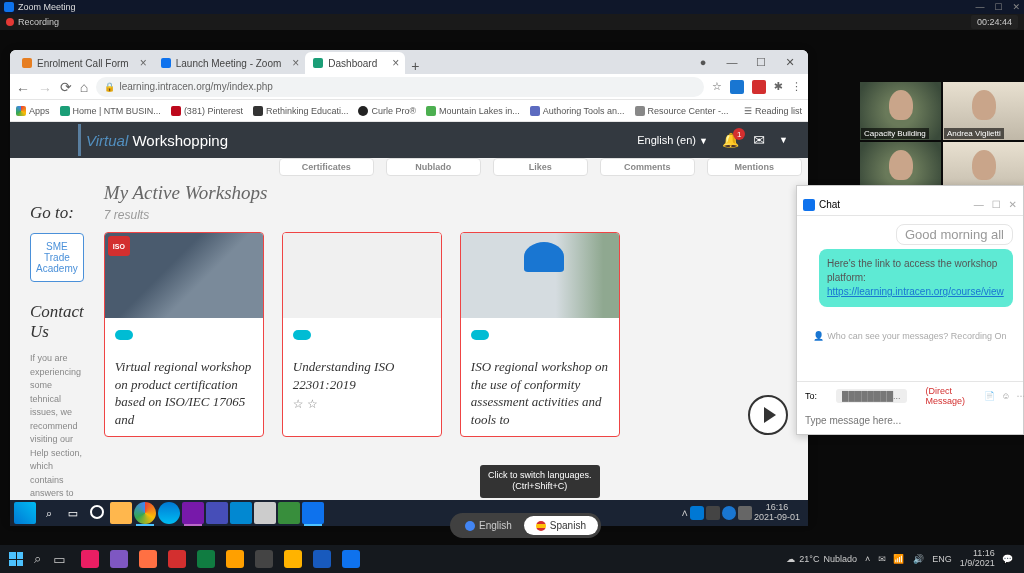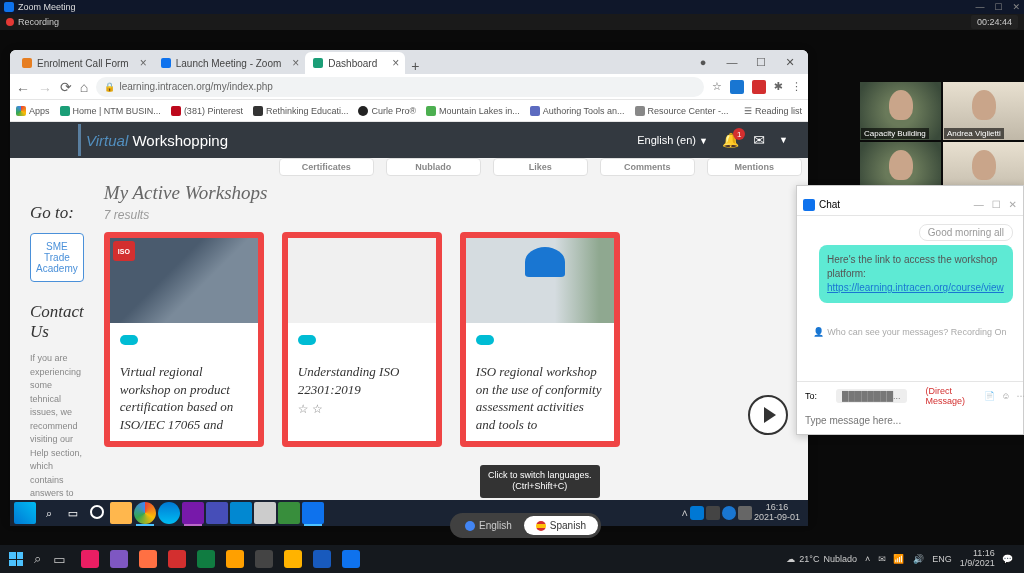--- a/index.html
+++ b/index.html
@@ -61,21 +61,21 @@
 
 .stats-row { display: flex; gap: 12px; padding-bottom: 6px; margin-left: 175px; font-weight: bold; }
 .stat-chip { background: #fff; border: 1px solid #e0e0e0; border-radius: 4px; height: 18px; width: 95px; display: flex; align-items: center; justify-content: center; font-size: 9px; color: #888; }
 
 
 .main-col { flex: 1; padding-top: 0; }
 .section-title { font-family: Georgia, serif; font-style: italic; font-size: 19px; color: #666; margin-bottom: 4px; }
 .results { font-style: italic; color: #999; font-size: 12px; margin-bottom: 10px; }
 
 .cards { display: flex; gap: 18px; }
-.card { background: #fff; border: 6px solid #ef4444; border-radius: 4px; width: 160px; overflow: hidden; }
+.card { background: #fff; border: 1px solid #ef4444; border-radius: 4px; width: 160px; overflow: hidden; }
 .card-img { height: 85px; background: #ddd; position: relative; }
 .card-img.img1 { background: linear-gradient(135deg, #4a5b6e 40%, #7a8a9a 60%); }
 .card-img.img2 { background: #f0f0f0; }
 .card-img.img3 { background: linear-gradient(90deg, #d5dce0 60%, #8fa890 90%); }
 .iso-badge { position: absolute; left: 3px; top: 3px; width: 22px; height: 20px; background: #d32f2f; border-radius: 3px; color: #fff; font-size: 7px; font-weight: bold; display: flex; align-items: center; justify-content: center; }
 .helmet { position: absolute; left: 40%; top: 10%; width: 40px; height: 30px; background: #1976d2; border-radius: 50% 50% 10% 10%; }
 .card-body { padding: 12px 10px 8px; }
 .card-pill { width: 18px; height: 10px; background: #00bcd4; border-radius: 5px; margin-bottom: 18px; }
 .card-title { font-family: Georgia, serif; font-style: italic; font-size: 13px; color: #333; line-height: 1.35; }
 .card-star { color: #888; font-size: 12px; margin-top: 4px; }
@@ -108,21 +108,21 @@
 .video-tile.office { background: linear-gradient(#e8e0d0, #c0b8a8); }
 .head { position: absolute; left: 50%; top: 40%; transform: translate(-50%,-50%); width: 24px; height: 30px; background: #c9a58a; border-radius: 50% 50% 40% 40%; }
 
 
 .chat-panel { position: absolute; right: 0; top: 155px; width: 228px; height: 250px; background: #fff; border: 1px solid #ccc; z-index: 30; display: flex; flex-direction: column; box-shadow: 0 2px 8px rgba(0,0,0,0.2); }
 .chat-title { height: 22px; background: #fff; border-bottom: 1px solid #e5e5e5; display: flex; align-items: center; padding: 0 6px; font-size: 10px; margin-top: 8px; }
 .chat-title .ico { width: 12px; height: 12px; background: #0e72ed; border-radius: 2px; margin-right: 4px; }
 .chat-title .win { margin-left: auto; display: flex; gap: 8px; color: #aaa; }
 .chat-body { flex: 1; padding: 8px 10px; font-size: 10px; overflow: hidden; }
 .chat-msg-wrap { display: flex; justify-content: flex-end; margin-bottom: 4px; }
-.chat-msg { background: #fff; border: 1px solid #e5e5e5; border-radius: 8px; padding: 2px 8px; font-size: 10px; color: #999; }
+.chat-msg { background: #fff; border: 1px solid #e5e5e5; border-radius: 8px; padding: 2px 8px; font-size: 13px; color: #999; }
 .chat-bubble { background: #5eead4; border-radius: 8px; padding: 8px; font-size: 10px; color: #555; line-height: 1.4; margin-left: 12px; }
 .chat-bubble a { color: #1976d2; text-decoration: underline; }
 .chat-info { text-align: center; font-size: 9px; color: #aaa; margin: 24px 0 6px; }
 .chat-info::before { content: "👤 "; }
 .chat-to { border-top: 1px solid #e5e5e5; padding: 4px 8px; display: flex; align-items: center; gap: 19px; font-size: 9px; }
 .chat-to .to-name { background: #eee; border-radius: 3px; padding: 2px 6px; color: #777; }
 .chat-to .dm { color: #d32f2f; }
 .chat-to .icons { margin-left: auto; display: flex; gap: 6px; color: #999; }
 .chat-input { padding: 4px 8px 8px; }
 .chat-input input { width: 100%; border: none; font-size: 10px; color: #777; outline: none; }

